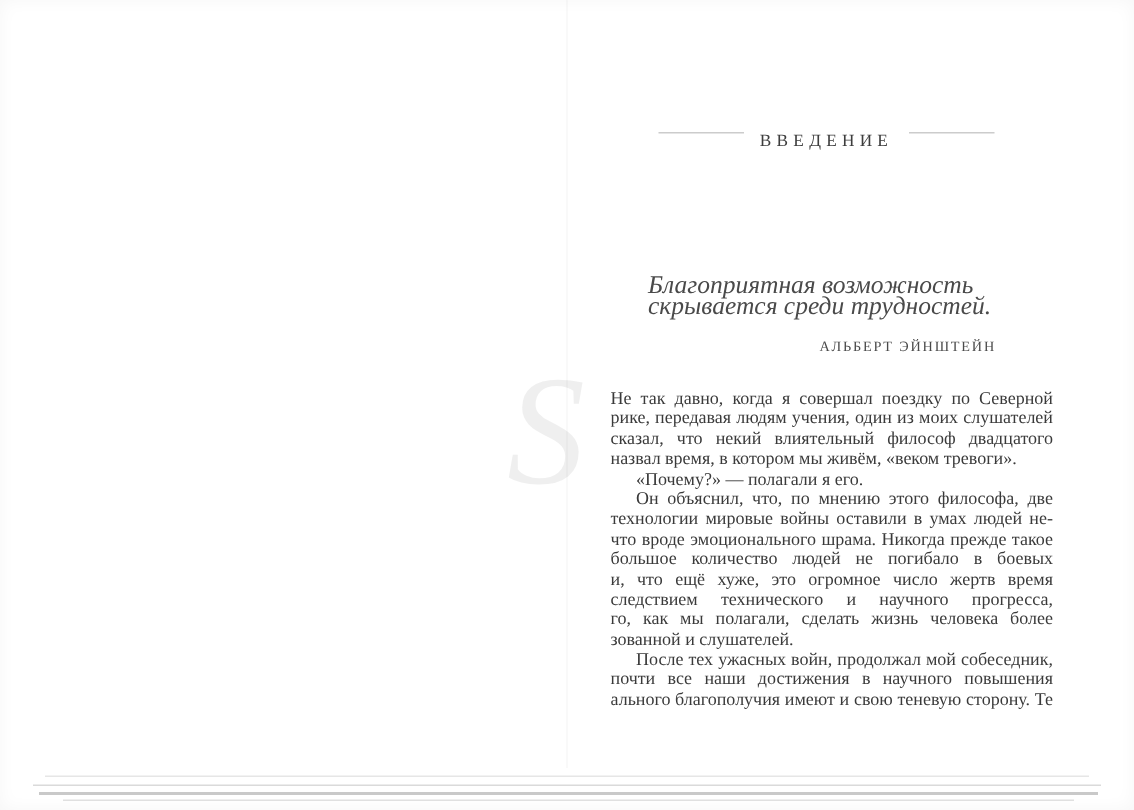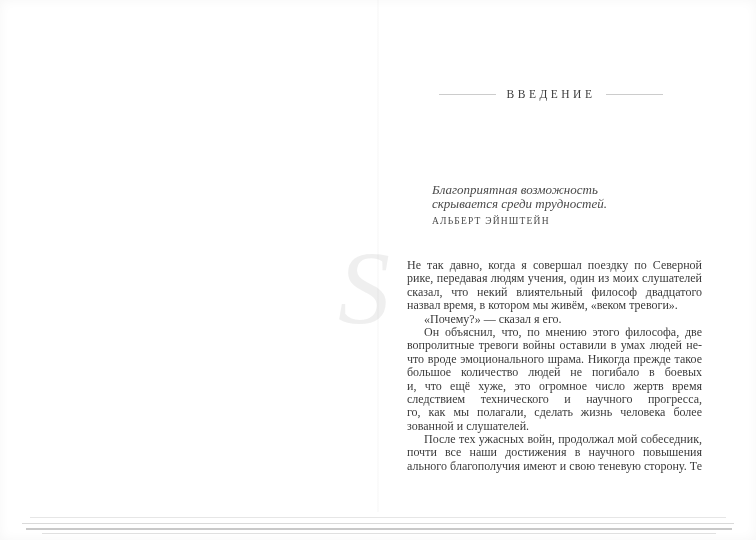--- a/index.html
+++ b/index.html
@@ -35,21 +35,21 @@
   .text-col {
     position: absolute;
     left: 400px; top: 0;
     width: 302px; height: 512px;
   }
   .chapter-header {
     position: absolute;
     top: 88px; left: 0;
     width: 100%;
     display: flex;
-    align-items: center;
+    align-items: flex-start;
     justify-content: center;
     gap: 11px;
   }
   .chapter-header .rule {
     display: inline-block;
     width: 57px; height: 1px;
     background: #cccccc;
   }
   .chapter-title {
     font-size: 11.5px;
@@ -57,26 +57,27 @@
     color: #3d3d3d;
     white-space: nowrap;
   }
   .epigraph {
     position: absolute;
     top: 183px; left: 32px;
     width: 232px;
   }
   .epigraph .quote {
     font-style: italic;
-    font-size: 13px;
+    font-size: 17px;
     line-height: 14px;
     color: #4a4a4a;
   }
   .epigraph .author {
-    margin-top: 5px;
+    margin-top: 16px;
+    text-align: right;
     font-size: 9.5px;
     letter-spacing: 1.2px;
     color: #4a4a4a;
   }
   .body-text {
     position: absolute;
     top: 259px; left: 0;
     width: 302px;
     font-size: 12px;
     color: #3a3a3a;
@@ -123,23 +124,23 @@
     <div class="epigraph">
       <div class="quote">Благоприятная возможность скрывается среди трудностей.</div>
       <div class="author">АЛЬБЕРТ ЭЙНШТЕЙН</div>
     </div>
 
     <div class="body-text">
         <div class="line">Не так давно, когда я совершал поездку по Северной Аме-</div>
         <div class="line">рике, передавая людям учения, один из моих слушателей</div>
         <div class="line">сказал, что некий влиятельный философ двадцатого столетия</div>
         <div class="line end">назвал время, в котором мы живём, «веком тревоги».</div>
-        <div class="line indent end">«Почему?» — сказал я его.</div>
+        <div class="line indent end">«Почему?» — полагали я его.</div>
         <div class="line indent">Он объяснил, что, по мнению этого философа, две кро-</div>
-        <div class="line">вопролитные тревоги войны оставили в умах людей не-</div>
+        <div class="line">технологии мировые войны оставили в умах людей не-</div>
         <div class="line">что вроде эмоционального шрама. Никогда прежде такое</div>
         <div class="line">большое количество людей не погибало в боевых действиях,</div>
         <div class="line">и, что ещё хуже, это огромное число жертв время прямым</div>
         <div class="line">следствием технического и научного прогресса, призванно-</div>
         <div class="line">го, как мы полагали, сделать жизнь человека более цивили-</div>
         <div class="line end">зованной и слушателей.</div>
         <div class="line indent">После тех ужасных войн, продолжал мой собеседник,</div>
         <div class="line">почти все наши достижения в научного повышения матери-</div>
         <div class="line">ального благополучия имеют и свою теневую сторону. Те</div>
       </div>

